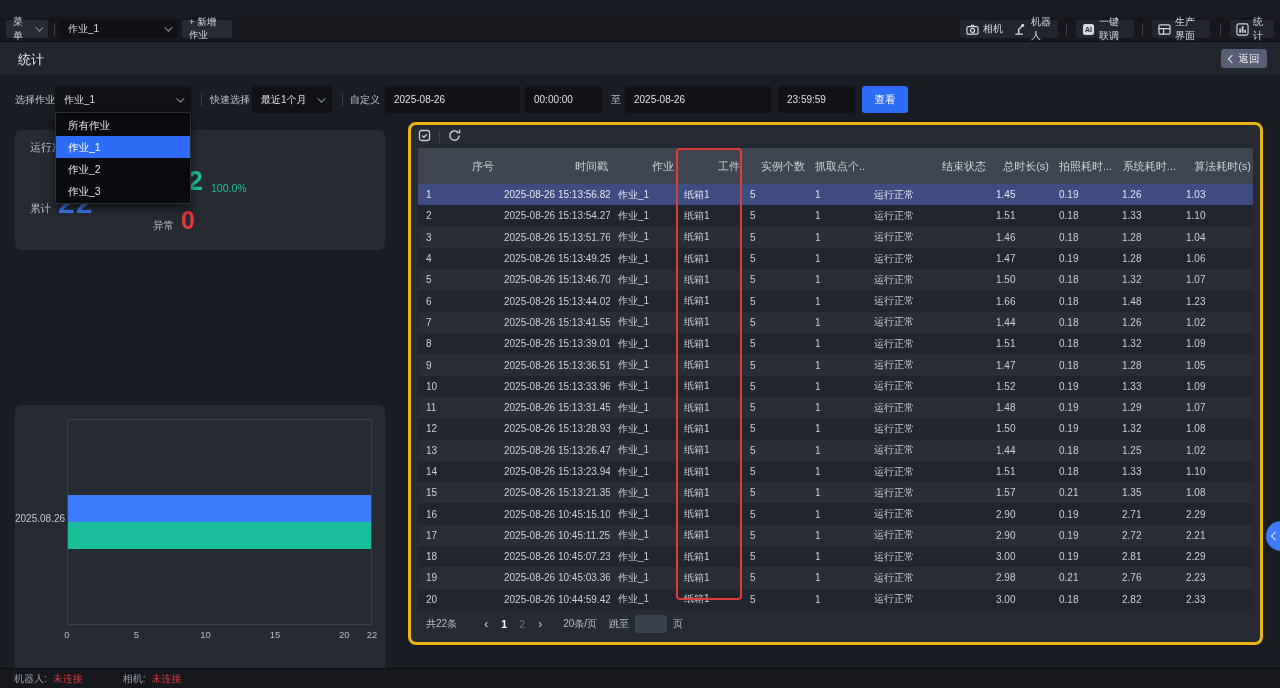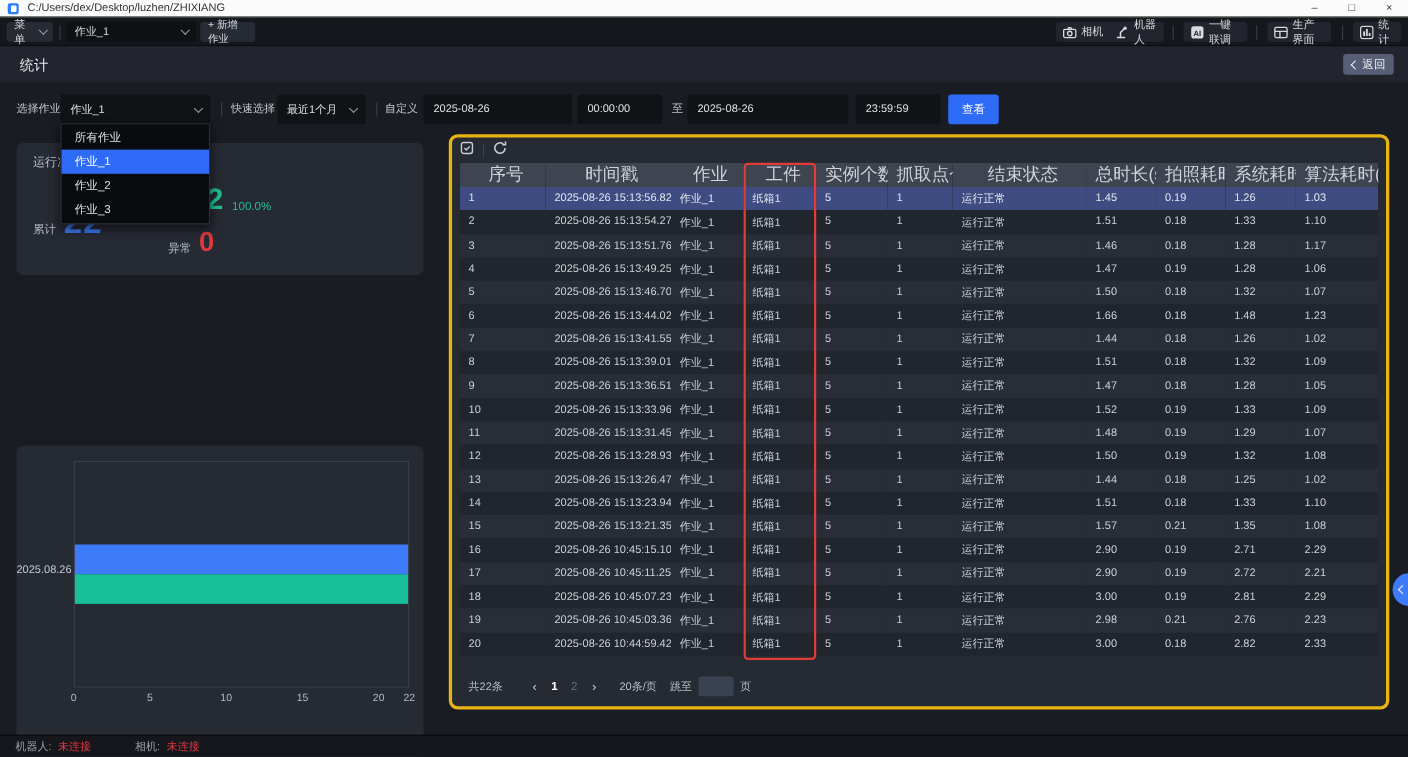--- a/index.html
+++ b/index.html
@@ -59,21 +59,21 @@
   .chart-bar{height:27px;}
   .chart-cat{position:absolute;left:0;top:108px;width:46px;text-align:right;font-size:10px;color:#c3c8cf;}
   .chart-axis{position:absolute;left:52px;top:224px;width:305px;height:12px;}
   .chart-axis .tick{position:absolute;top:0;transform:translateX(-50%);font-size:9.5px;color:#b6bbc3;}
 
   
   .tablepanel{position:absolute;left:408px;top:122px;width:855px;height:523px;background:#262a33;border:3px solid #e8b412;border-radius:8px;}
   .tp-toolbar{position:absolute;left:6px;top:3px;height:18px;display:flex;align-items:center;gap:7px;}
   .tp-tooldiv{width:1px;height:12px;background:#3d424c;}
   table{position:absolute;left:7px;top:23px;width:835px;border-collapse:collapse;table-layout:fixed;}
-  th{height:22px;background:#3e4450;font-weight:normal;font-size:16px;color:#ced2d9;text-align:center;padding:0 2px 0 8px;white-space:nowrap;overflow:hidden;}
+  th{height:36px;background:#3e4450;font-weight:normal;font-size:11px;color:#ced2d9;text-align:right;padding:0 2px 0 8px;white-space:nowrap;overflow:hidden;}
   td{height:21.3px;font-size:10px;color:#ccd0d7;padding:0 2px 0 8px;white-space:nowrap;overflow:hidden;}
   tr.light{background:#282d37;}
   tr.dark{background:#21252d;}
   tr.sel{background:#3e4c82;}
   tr.sel td{color:#e3e7ee;}
   .red-box{position:absolute;left:265px;top:23px;width:66px;height:452px;border:2.5px solid #e23c39;border-radius:4px;z-index:5;pointer-events:none;}
 
   
   .pgn{position:absolute;left:15px;top:489px;height:20px;display:flex;align-items:center;gap:0;font-size:10px;color:#b9bec6;}
   .pgn .gap{display:inline-block;}
@@ -89,29 +89,20 @@
   
   .statusbar{position:absolute;left:0;top:668px;width:1280px;height:20px;background:#15171d;border-top:1px solid #0c0d10;display:flex;align-items:center;font-size:10px;}
   .sb-label{color:#9aa0a8;}
   .sb-val{color:#e0383e;margin-left:6px;}
 </style>
 </head>
 <body>
 
 <div class="screen">
 
-  <div class="titlebar">
-    <span class="app-icon"></span>
-    <span class="title-path">C:/Users/dex/Desktop/luzhen/ZHIXIANG</span>
-    <span class="win-controls">
-      <span class="win-btn">–</span>
-      <span class="win-btn">□</span>
-      <span class="win-btn">×</span>
-    </span>
-  </div>
 
   <div class="menubar">
     <div class="mb-btn" style="left:6px;width:42px;">
       <span>菜单</span>
       <span class="chev-down"></span>
     </div>
     <div class="vdiv" style="left:54px;"></div>
     <div class="mb-select" style="left:60px;width:118px;">
       <span>作业_1</span>
       <span class="chev-down"></span>
@@ -309,21 +300,21 @@
             <td>3</td>
             <td>2025-08-26 15:13:51.763</td>
             <td>作业_1</td>
             <td>纸箱1</td>
             <td>5</td>
             <td>1</td>
             <td>运行正常</td>
             <td>1.46</td>
             <td>0.18</td>
             <td>1.28</td>
-            <td>1.17</td>
+            <td>1.04</td>
           </tr>
           <tr class="dark">
             <td>4</td>
             <td>2025-08-26 15:13:49.257</td>
             <td>作业_1</td>
             <td>纸箱1</td>
             <td>5</td>
             <td>1</td>
             <td>运行正常</td>
             <td>1.47</td>

